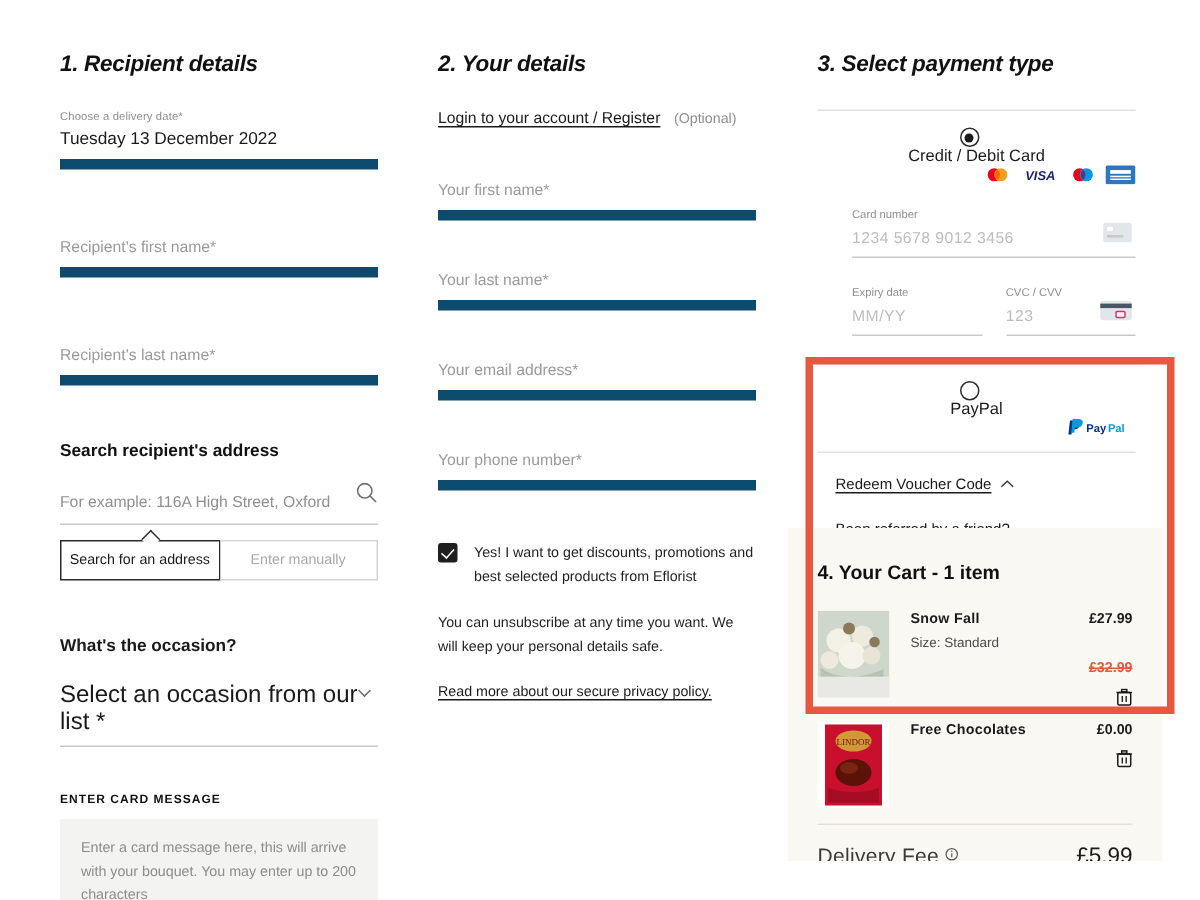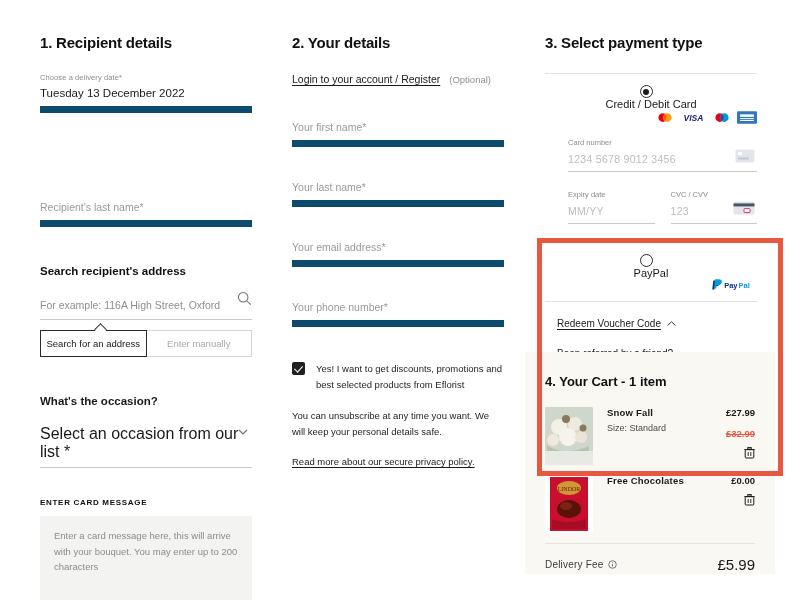--- a/index.html
+++ b/index.html
@@ -13,21 +13,21 @@
   .page { position: relative; width: 800px; height: 600px; }
 
   
   .col { position: absolute; top: 34px; }
   .col-1 { left: 40px;  width: 212px; }
   .col-2 { left: 292px; width: 212px; }
   .col-3 { left: 545px; width: 212px; }
 
   h2.section-title {
     font-size: 15px; font-weight: bold; letter-spacing: -0.2px;
-    color: #111; margin-bottom: 22px;
+    color: #111; margin-bottom: 22px; font-style: italic;
   }
 
   
   .field { position: relative; border-bottom: 7px solid #0c4a6e; padding-bottom: 5px; }
   .field .flabel {
     font-size: 7.5px; color: #8d8d8d; display: block; margin-bottom: 1px; letter-spacing:.1px;
   }
   .field .fvalue { font-size: 11.5px; color: #1a1a1a; }
   .field .fplace { font-size: 10.5px; color: #9a9a9a; }
 
@@ -130,26 +130,26 @@
     background: #faf8f3; padding: 22px 20px 0 20px; overflow:hidden;
   }
   .cart-title { font-size: 13px; font-weight: bold; margin-bottom: 18px; color:#111; }
   .cart-item { display:flex; gap: 14px; margin-bottom: 10px; }
   .thumb { width: 48px; height: 58px; flex:0 0 48px; border-radius:1px; overflow:hidden; }
   .item-mid { flex:1; }
   .item-name { font-size: 9.5px; font-weight: bold; color:#1a1a1a; letter-spacing:.2px; }
   .item-size { font-size: 9px; color:#4a4a4a; margin-top: 5px; }
   .item-right { text-align:right; }
   .price { font-size: 9.5px; font-weight: bold; color:#1a1a1a; }
-  .price-old { font-size: 9.5px; font-weight: bold; color:#e8573f; text-decoration: line-through; margin-top: 10px; }
+  .price-old { font-size: 9.5px; font-weight: bold; color:#e8573f; text-decoration: line-through; margin-top: 22px; }
   .bin { margin-top: 8px; display:flex; justify-content:flex-end; }
 
   .fee-rule { border-top: 1px solid #e6e2da; margin-top: 6px; }
   .fee-row { display:flex; align-items:center; padding-top: 11px; }
-  .fee-label { font-size: 10px; color:#3a3a3a; letter-spacing:.2px; }
+  .fee-label { font-size: 14px; color:#3a3a3a; letter-spacing:.2px; }
   .fee-val { margin-left:auto; font-size: 15px; color:#1a1a1a;text-align:center; }
 
   
   .highlight {
     position:absolute; left: 537px; top: 238px; width: 246px; height: 238px;
     border: 5px solid #e8573f; pointer-events:none; z-index: 5;
   }
 </style>
 </head>
 <body>
@@ -158,20 +158,23 @@
 
   <div class="col col-1">
     <h2 class="section-title">1. Recipient details</h2>
 
     <div class="field c1-date">
       <span class="flabel">Choose a delivery date*</span>
       <span class="fvalue">Tuesday 13 December 2022</span>
     </div>
 
     <div class="c1-gap-a"></div>
+    <div class="field">
+      <span class="fplace">Recipient's first name*</span>
+    </div>
 
     <div class="c1-gap-b"></div>
     <div class="field">
       <span class="fplace">Recipient's last name*</span>
     </div>
 
     <div class="c1-sub">Search recipient's address</div>
 
     <div class="search-field">
       <span class="fplace">For example: 116A High Street, Oxford</span>

